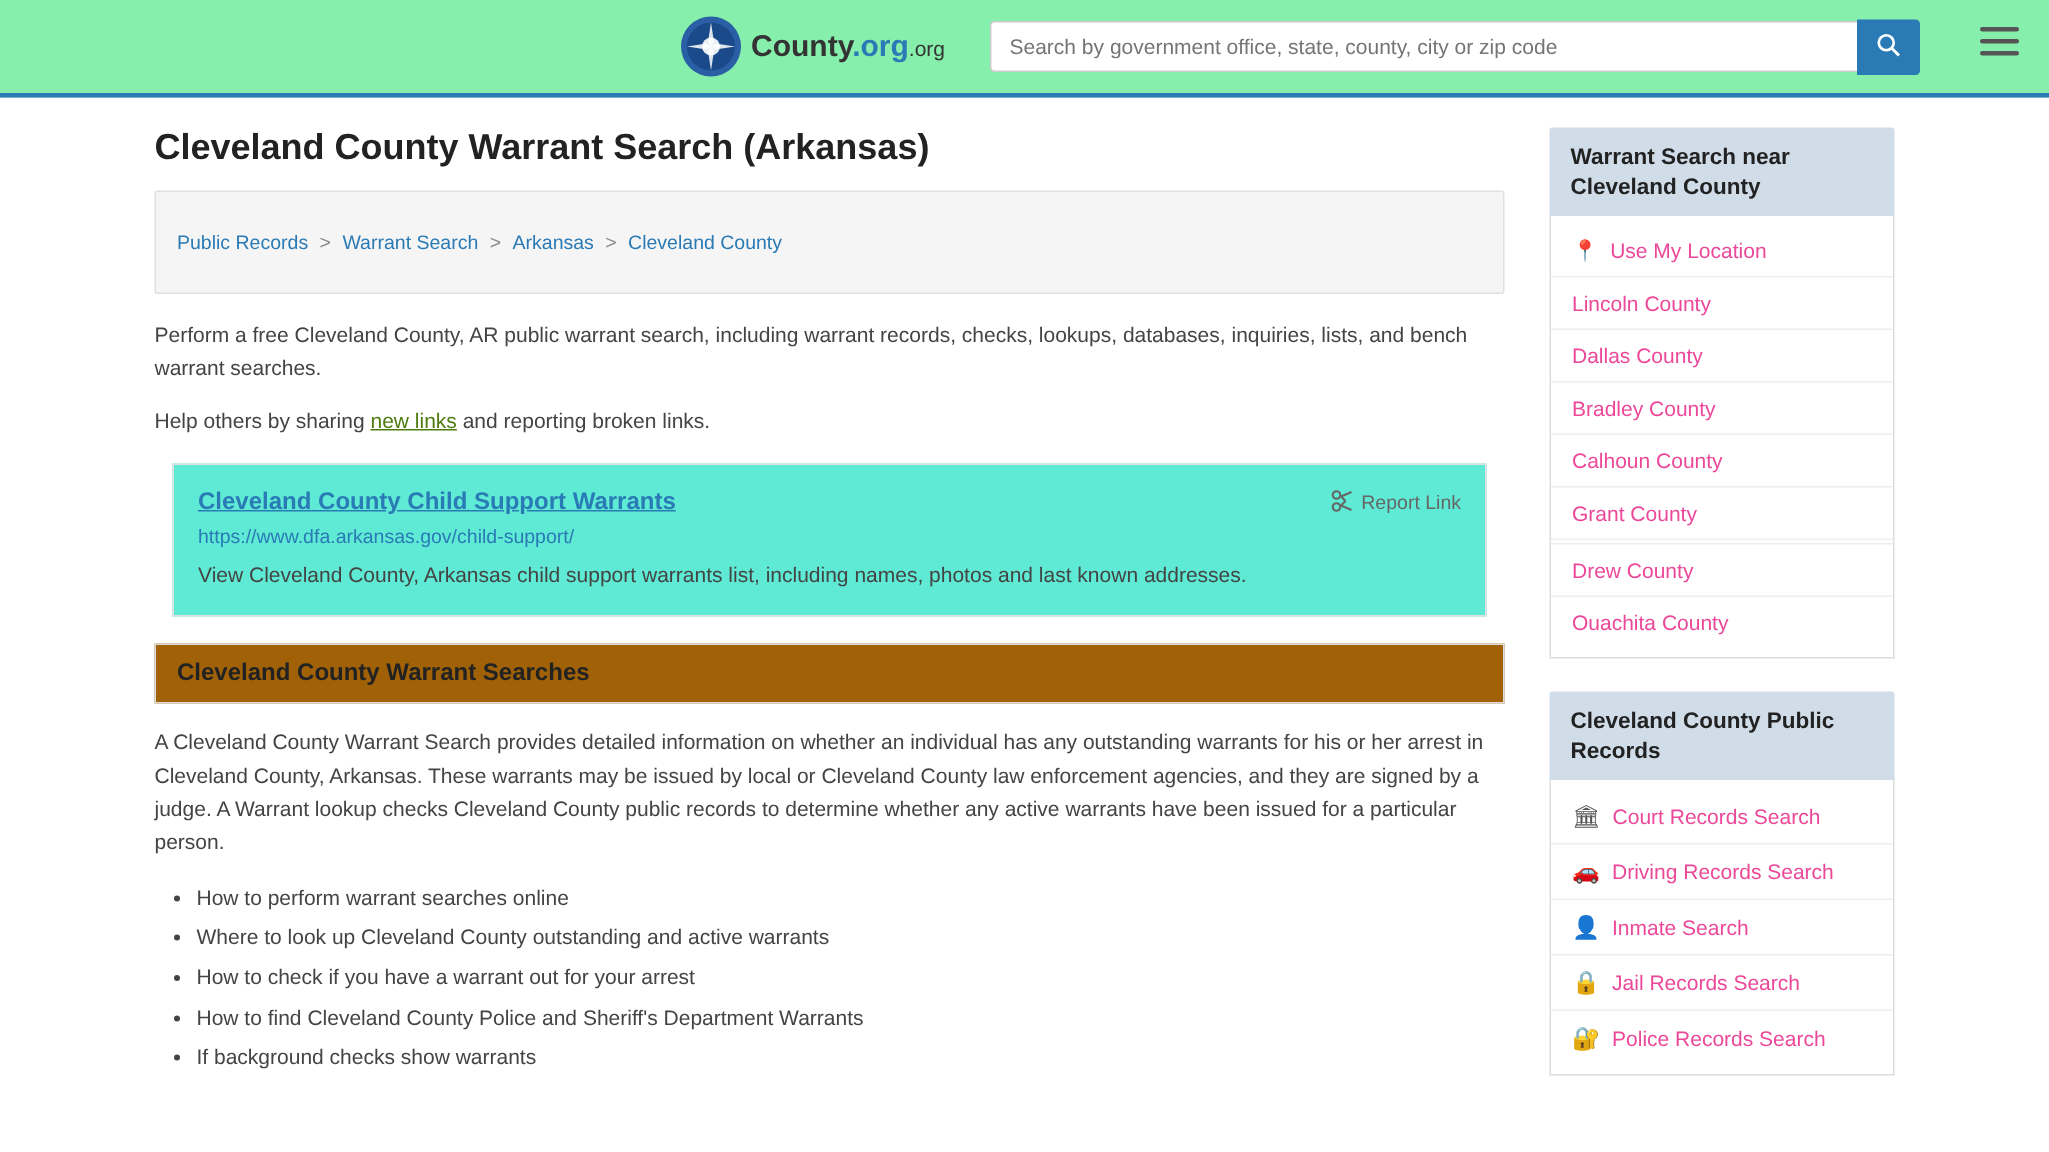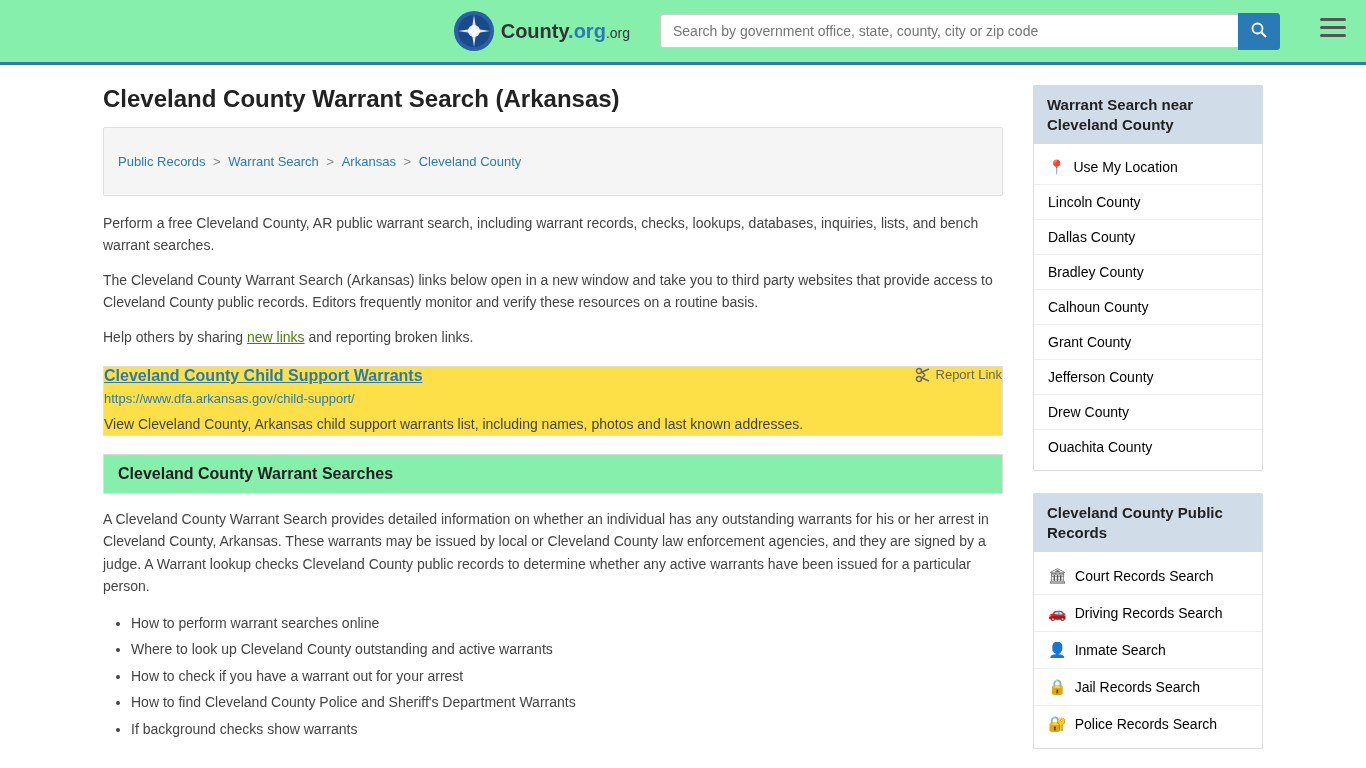--- a/index.html
+++ b/index.html
@@ -108,22 +108,23 @@
       margin-bottom: 12px;
     }
     .body-text a {
       color: #4d7c0f;
       text-decoration: underline;
     }
 
     
     #warrant-link-box {
       border: 1px solid #e0e0e0;
-      margin: 18px 0;
-      background: #fde047;
+      padding: 16px;
+      margin: 18px 12px;
+      background: #5eead4;
     }
     #warrant-link-header {
       display: flex;
       justify-content: space-between;
       align-items: flex-start;
       margin-bottom: 6px;
     }
     #warrant-link-title {
       font-size: 16px;
       font-weight: bold;
@@ -147,21 +148,21 @@
       margin-bottom: 8px;
     }
     #warrant-link-desc {
       font-size: 14px;
       color: #444;
       line-height: 1.5;
     }
 
     
     .section-header {
-      background: #86efac;
+      background: #a16207;
       border: 1px solid #ddd;
       padding: 10px 14px;
       font-size: 16px;
       font-weight: bold;
       color: #222;
       margin: 18px 0 14px 0;
     }
 
     
     #learn-section .learn-title {
@@ -202,21 +203,21 @@
       padding: 8px 0;
     }
     .sidebar-item {
       padding: 7px 14px;
       font-size: 14px;
       display: flex;
       align-items: center;
       gap: 8px;
     }
     .sidebar-item a {
-      color: #000000;
+      color: #ec4899;
       text-decoration: none;
     }
 
     
     .pr-icon {
       font-size: 15px;
       color: #555;
     }
 
     
@@ -274,21 +275,20 @@
       <a href="#">Public Records</a>
       <span> &gt; </span>
       <a href="#">Warrant Search</a>
       <span> &gt; </span>
       <a href="#">Arkansas</a>
       <span> &gt; </span>
       <a href="#">Cleveland County</a>
     </div>
 
     <p class="body-text">Perform a free Cleveland County, AR public warrant search, including warrant records, checks, lookups, databases, inquiries, lists, and bench warrant searches.</p>
-    <p class="body-text">The Cleveland County Warrant Search (Arkansas) links below open in a new window and take you to third party websites that provide access to Cleveland County public records. Editors frequently monitor and verify these resources on a routine basis.</p>
     <p class="body-text">
       Help others by sharing <a href="#">new links</a> and reporting broken links.
     </p>
 
     <div id="warrant-link-box">
       <div id="warrant-link-header">
         <a href="#" id="warrant-link-title">Cleveland County Child Support Warrants</a>
         <button id="report-link-btn">
           <svg width="16" height="16" viewBox="0 0 16 16" fill="none">
             <circle cx="4" cy="4" r="2.5" stroke="#666" stroke-width="1.4"></circle>
@@ -345,23 +345,20 @@
           </div>
           <div class="sidebar-divider"></div>
           <div class="sidebar-item">
             <a href="#">Calhoun County</a>
           </div>
           <div class="sidebar-divider"></div>
           <div class="sidebar-item">
             <a href="#">Grant County</a>
           </div>
           <div class="sidebar-divider"></div>
-          <div class="sidebar-item">
-            <a href="#">Jefferson County</a>
-          </div>
           <div class="sidebar-divider"></div>
           <div class="sidebar-item">
             <a href="#">Drew County</a>
           </div>
           <div class="sidebar-divider"></div>
           <div class="sidebar-item">
             <a href="#">Ouachita County</a>
           </div>
         </div>
     </div>

